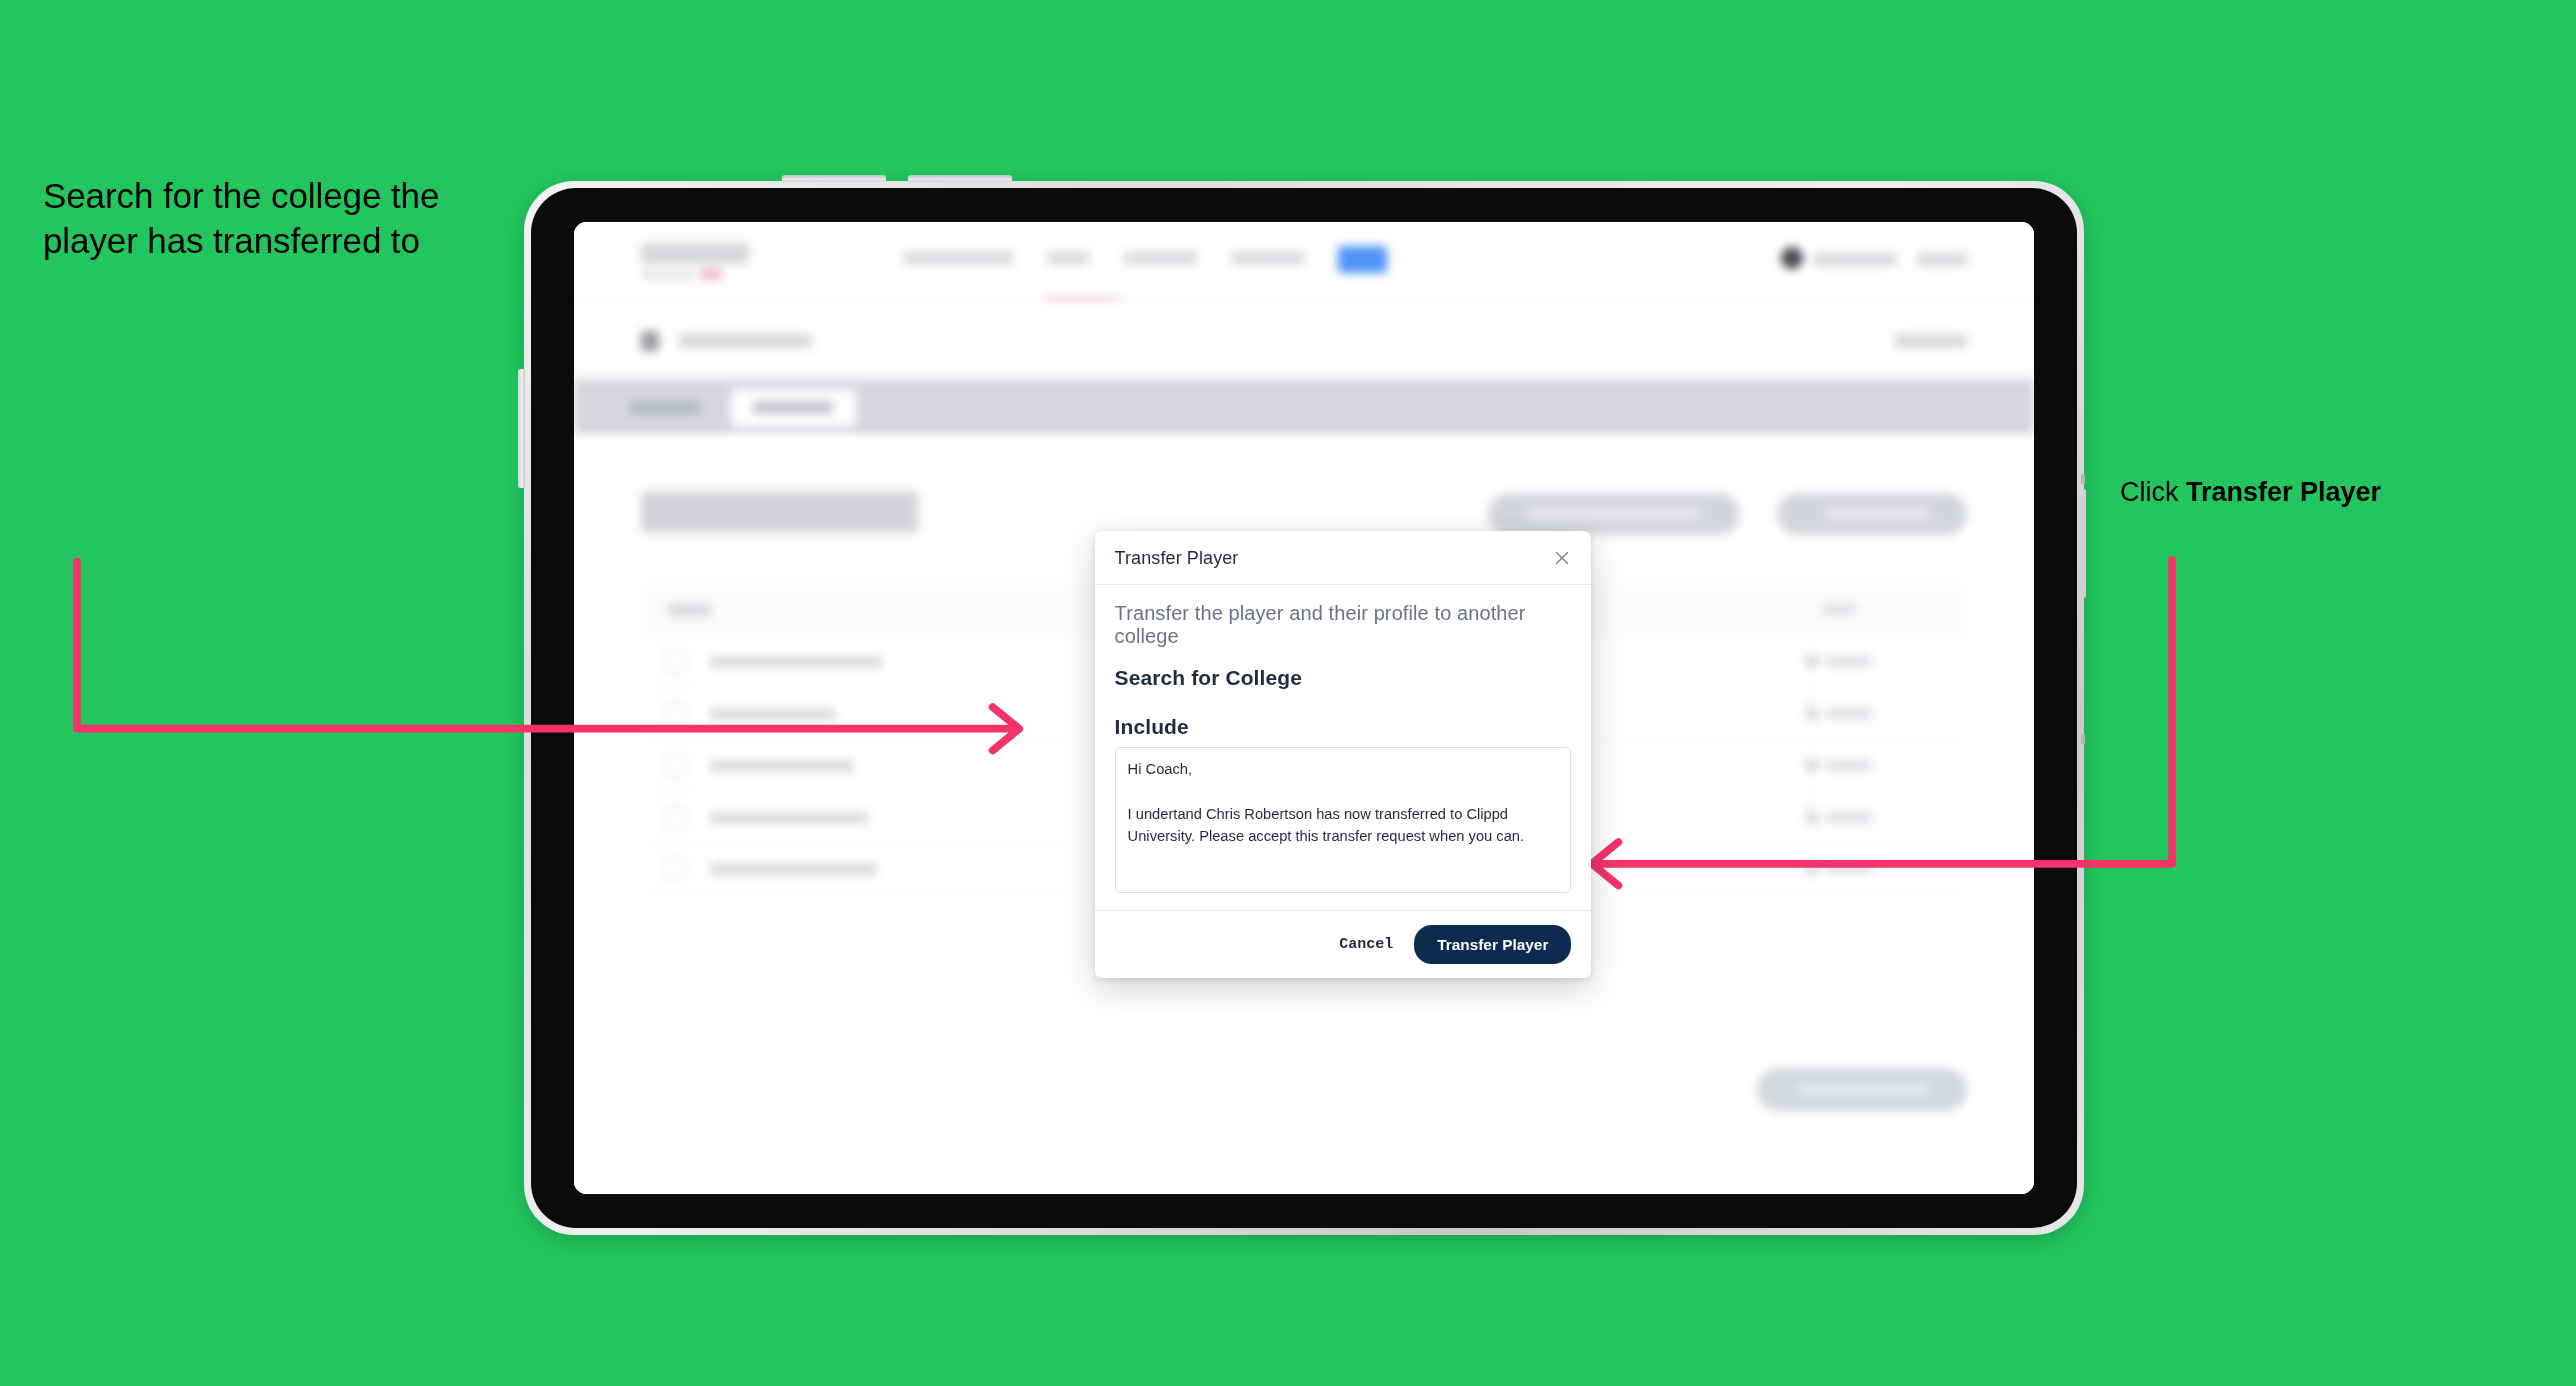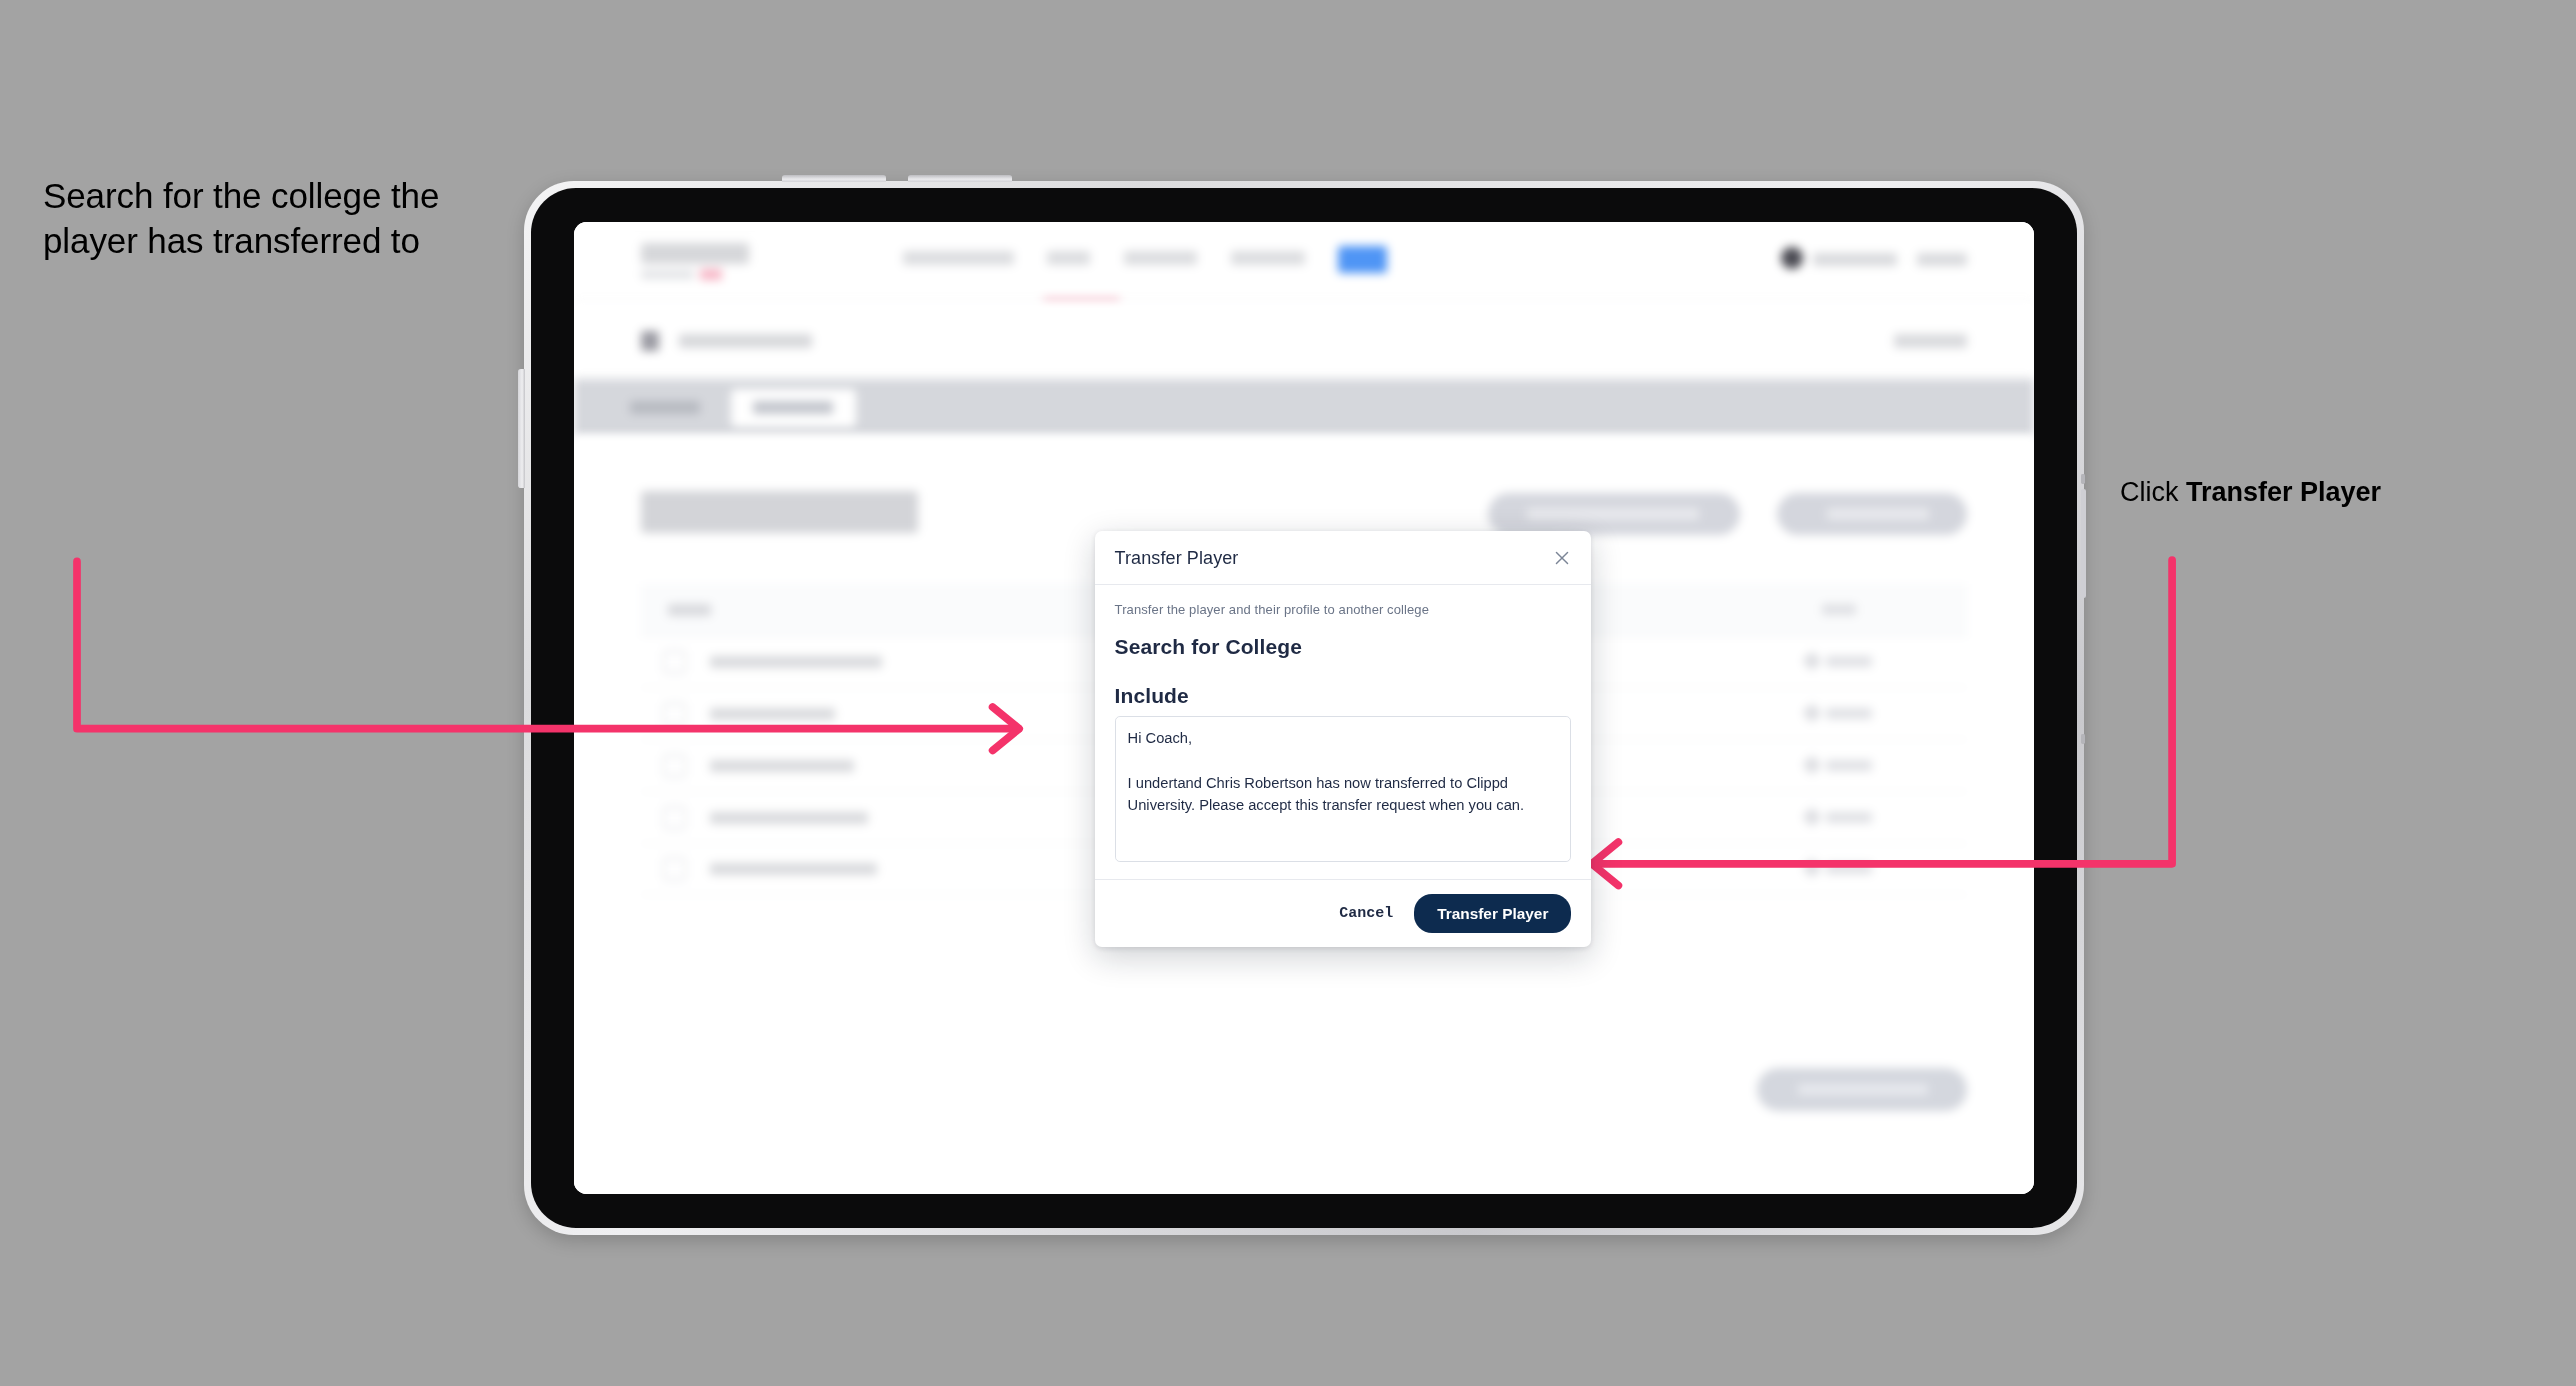--- a/index.html
+++ b/index.html
@@ -3,21 +3,21 @@
 <meta charset="utf-8">
 <style>
   * { box-sizing: border-box; margin: 0; padding: 0; }
   html, body {
     width: 2576px;
     height: 1386px;
     background: #ffffff;
     font-family: "Liberation Sans", sans-serif;
     overflow: hidden;
   }
-  #stage { position: relative; width: 2576px; height: 1386px; background: #a3a3a3; }
+  #stage { position: relative; width: 2576px; height: 1386px; background: #22c55e; }
 
   
   .anno-left {
     position: absolute;
     left: 43px;
     top: 174px;
     width: 434px;
     font-size: 35px;
     line-height: 1.28;
     color: #000;
@@ -301,21 +301,21 @@
     position: absolute;
     right: 17px;
     top: 15.4px;
     width: 24px; height: 24px;
     display: flex; align-items: center; justify-content: center;
     cursor: pointer;
   }
   .modal-close svg { display: block; }
   .modal-body { padding: 17px 19.6px 15.4px 19.6px; }
   .modal-desc {
-    font-size: 13px;
+    font-size: 20px;
     color: #6a7487;
     margin-bottom: 18px;
     letter-spacing: 0.1px;
   }
   .field-label {
     font-size: 21px;
     font-weight: 700;
     color: #1f2a44;
     margin-bottom: 7.7px;
     letter-spacing: 0.1px;

